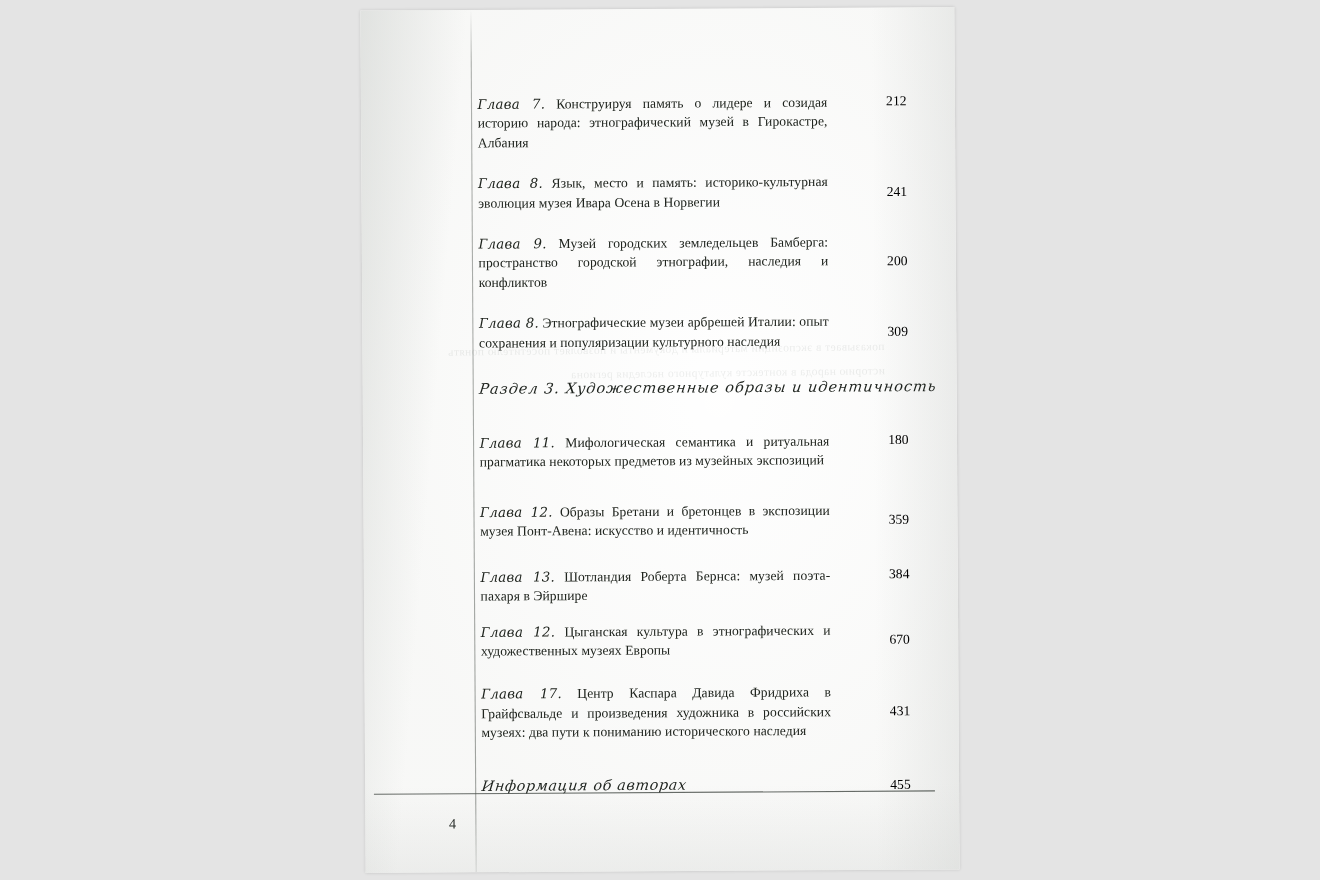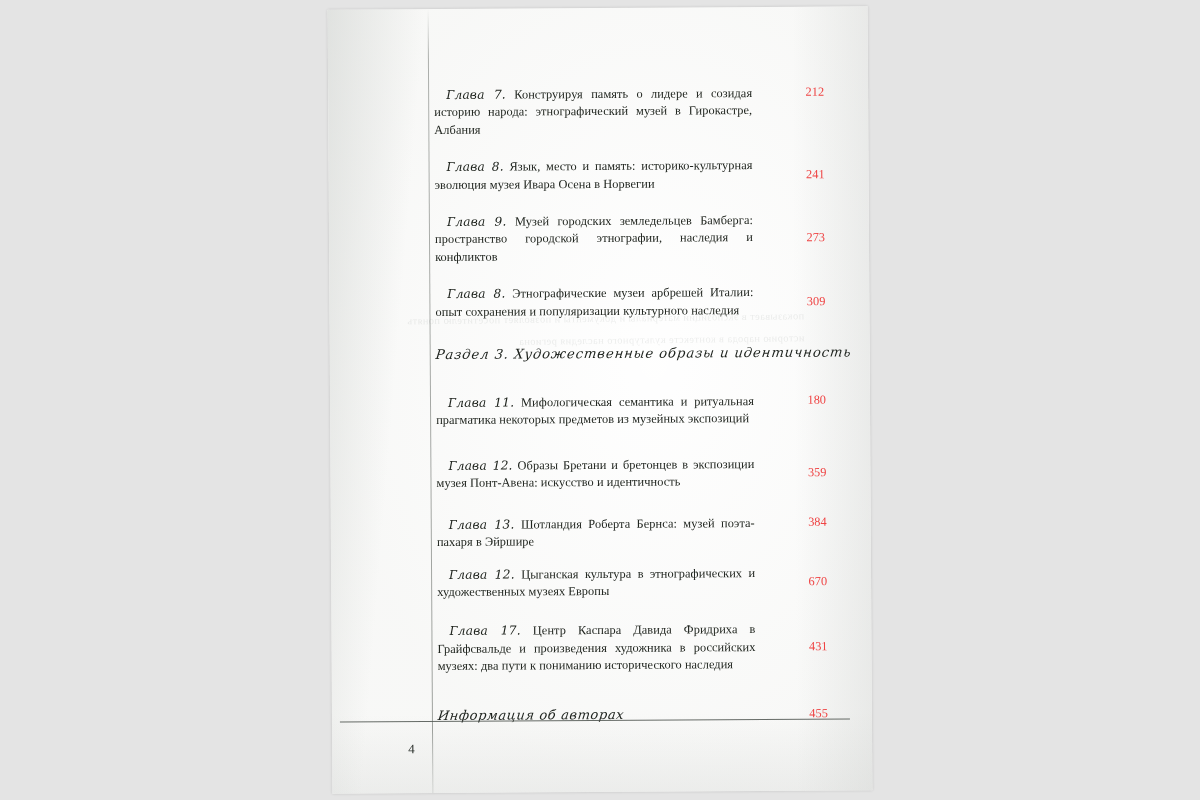--- a/index.html
+++ b/index.html
@@ -112,28 +112,27 @@
     color: #20251f;
     text-align: justify;
     letter-spacing: 0.05px;
   }
 
   .entry-title .chap {
     font-family: "DejaVu Serif", serif;
     font-style: italic;
     font-size: 12.2px;
     letter-spacing: 0.2px;
-    margin-left: 12px;
   }
 
   .entry-page {
     position: absolute;
     right: 0;
     font-size: 12.4px;
-    color: #ef4444;
+    color: #000000;
     font-family: "Liberation Serif", serif;
   }
 
   .pg-mid { top: 50%; transform: translateY(-50%); }
   .pg-top { top: 0px; }
 
   
   .section-head {
     position: relative;
     margin: 26px 0 26px 0;
@@ -188,21 +187,21 @@
         <span class="entry-page pg-top">212</span>
       </div>
 
       <div class="toc-entry" style="margin-top:20px;">
         <span class="entry-title"><span class="chap">Глава 8.</span> <span>Язык, место и память: историко-культурная эволюция музея Ивара Осена в Норвегии</span></span>
         <span class="entry-page pg-mid">241</span>
       </div>
 
       <div class="toc-entry" style="margin-top:20px;">
         <span class="entry-title"><span class="chap">Глава 9.</span> <span>Музей городских земледельцев Бамберга: пространство городской этнографии, наследия и конфликтов</span></span>
-        <span class="entry-page pg-mid">273</span>
+        <span class="entry-page pg-mid">200</span>
       </div>
 
       <div class="toc-entry" style="margin-top:20px;">
         <span class="entry-title"><span class="chap">Глава 8.</span> <span>Этнографические музеи арбрешей Италии: опыт сохранения и популяризации культурного наследия</span></span>
         <span class="entry-page pg-mid">309</span>
       </div>
 
       <div class="section-head">
         <span class="script">Раздел 3. Художественные образы и идентичность</span>
       </div>

